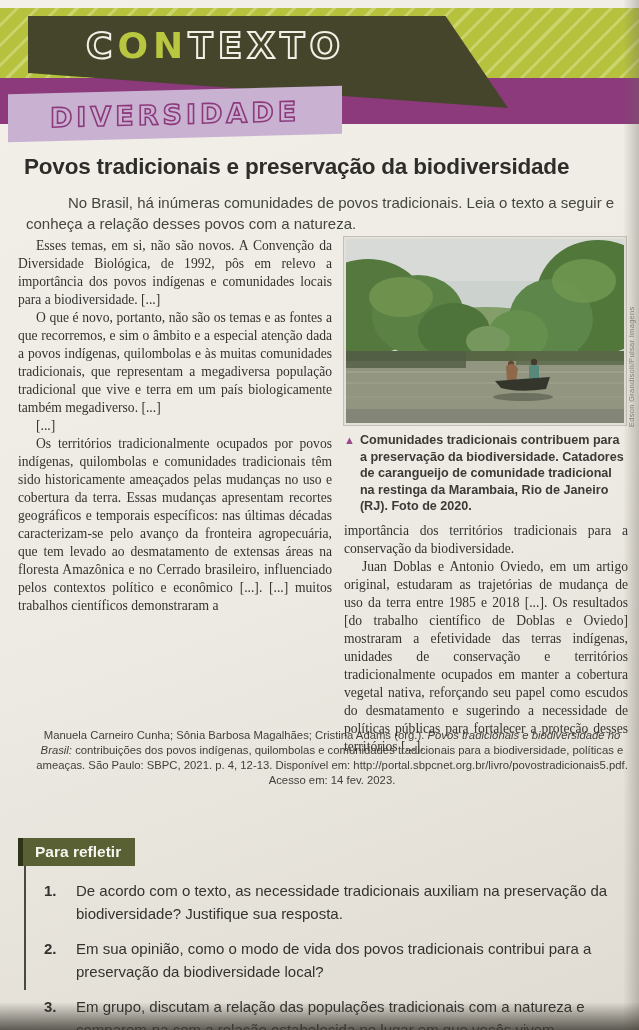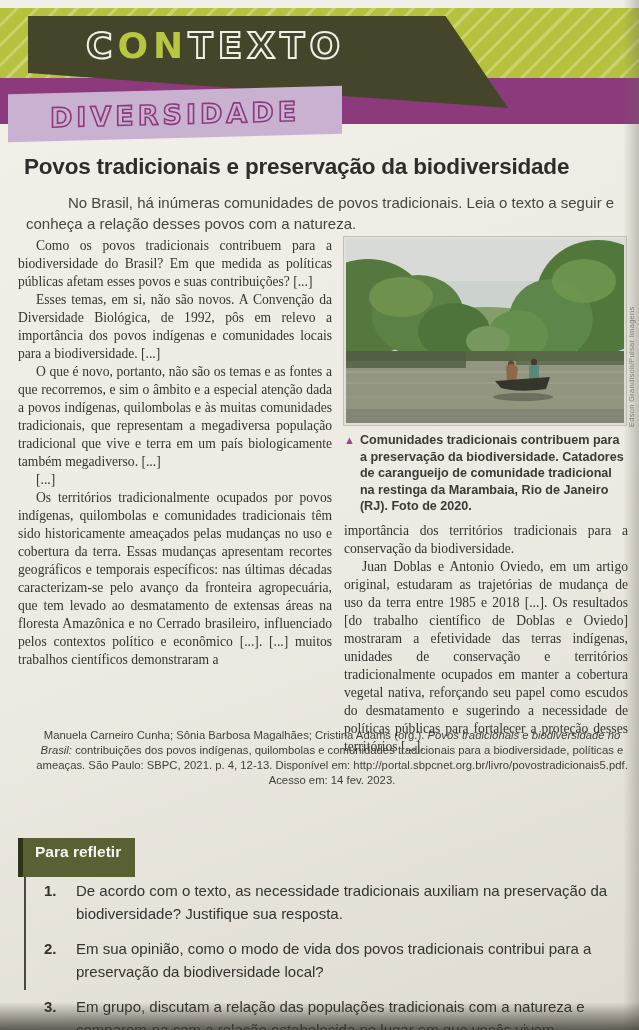--- a/index.html
+++ b/index.html
@@ -55,21 +55,21 @@
   .caption .marker{color:#9a4a88;font-size:11px;line-height:16px;flex:0 0 auto;}
 
   
   .citation{position:absolute;left:22px;top:720px;width:604px;margin:8px;
     font-size:11.3px;line-height:15px;color:#3f3e39;text-align:center;}
   .citation .it{font-style:italic;}
 
   
   .reflect-line{position:absolute;left:24px;top:842px;width:2px;height:148px;background:#4b4a42;}
   .reflect-label{position:absolute;left:18px;top:838px;background:#596033;color:#f6f5ef;
-    font-size:15.5px;font-weight:700;padding:5px 14px 16px 12px;
+    font-size:15.5px;font-weight:700;padding:5px 14px 5px 12px;
     border-left:5px solid #2f3318;}
   .questions{position:absolute;left:44px;top:880px;width:580px;margin:0;padding:0;list-style:none;}
   .questions li{display:flex;gap:10px;margin-bottom:13px;
     font-size:15px;line-height:22.5px;color:#33322e;}
   .questions .qnum{font-weight:700;flex:0 0 22px;}
 
   
   .edge-right{position:absolute;right:0;top:0;width:16px;height:1030px;pointer-events:none;
     background:linear-gradient(to right,rgba(110,105,95,0),rgba(110,105,95,.35));}
   .bottom-shade{position:absolute;left:0;bottom:0;width:639px;height:28px;pointer-events:none;
@@ -87,21 +87,20 @@
   </div>
   <div class="band-lavender">
     <span>DIVERSIDADE</span>
   </div>
 
   <h1 class="title">Povos tradicionais e preservação da biodiversidade</h1>
   <p class="intro">No Brasil, há inúmeras comunidades de povos tradicionais. Leia o texto a seguir e conheça a relação desses povos com a natureza.</p>
 
   <div class="columns">
     <div class="col left">
-      <p>Como os povos tradicionais contribuem para a biodiversidade do Brasil? Em que medida as políticas públicas afetam esses povos e suas contribuições? [...]</p>
       <p>Esses temas, em si, não são novos. A Convenção da Diversidade Biológica, de 1992, pôs em relevo a importância dos povos indígenas e comunidades locais para a biodiversidade. [...]</p>
       <p>O que é novo, portanto, não são os temas e as fontes a que recorremos, e sim o âmbito e a especial atenção dada a povos indígenas, quilombolas e às muitas comunidades tradicionais, que representam a megadiversa população tradicional que vive e terra em um país biologicamente também megadiverso. [...]</p>
       <p>[...]</p>
       <p>Os territórios tradicionalmente ocupados por povos indígenas, quilombolas e comunidades tradicionais têm sido historicamente ameaçados pelas mudanças no uso e cobertura da terra. Essas mudanças apresentam recortes geográficos e temporais específicos: nas últimas décadas caracterizam-se pelo avanço da fronteira agropecuária, que tem levado ao desmatamento de extensas áreas na floresta Amazônica e no Cerrado brasileiro, influenciado pelos contextos político e econômico [...]. [...] muitos trabalhos científicos demonstraram a</p>
     </div>
 
     <div class="col right">
       <div class="photo-frame">
         <svg width="278" height="184" viewBox="0 0 278 184" xmlns="http://www.w3.org/2000/svg">
           <rect width="278" height="120" fill="#ccd3d0"></rect>

